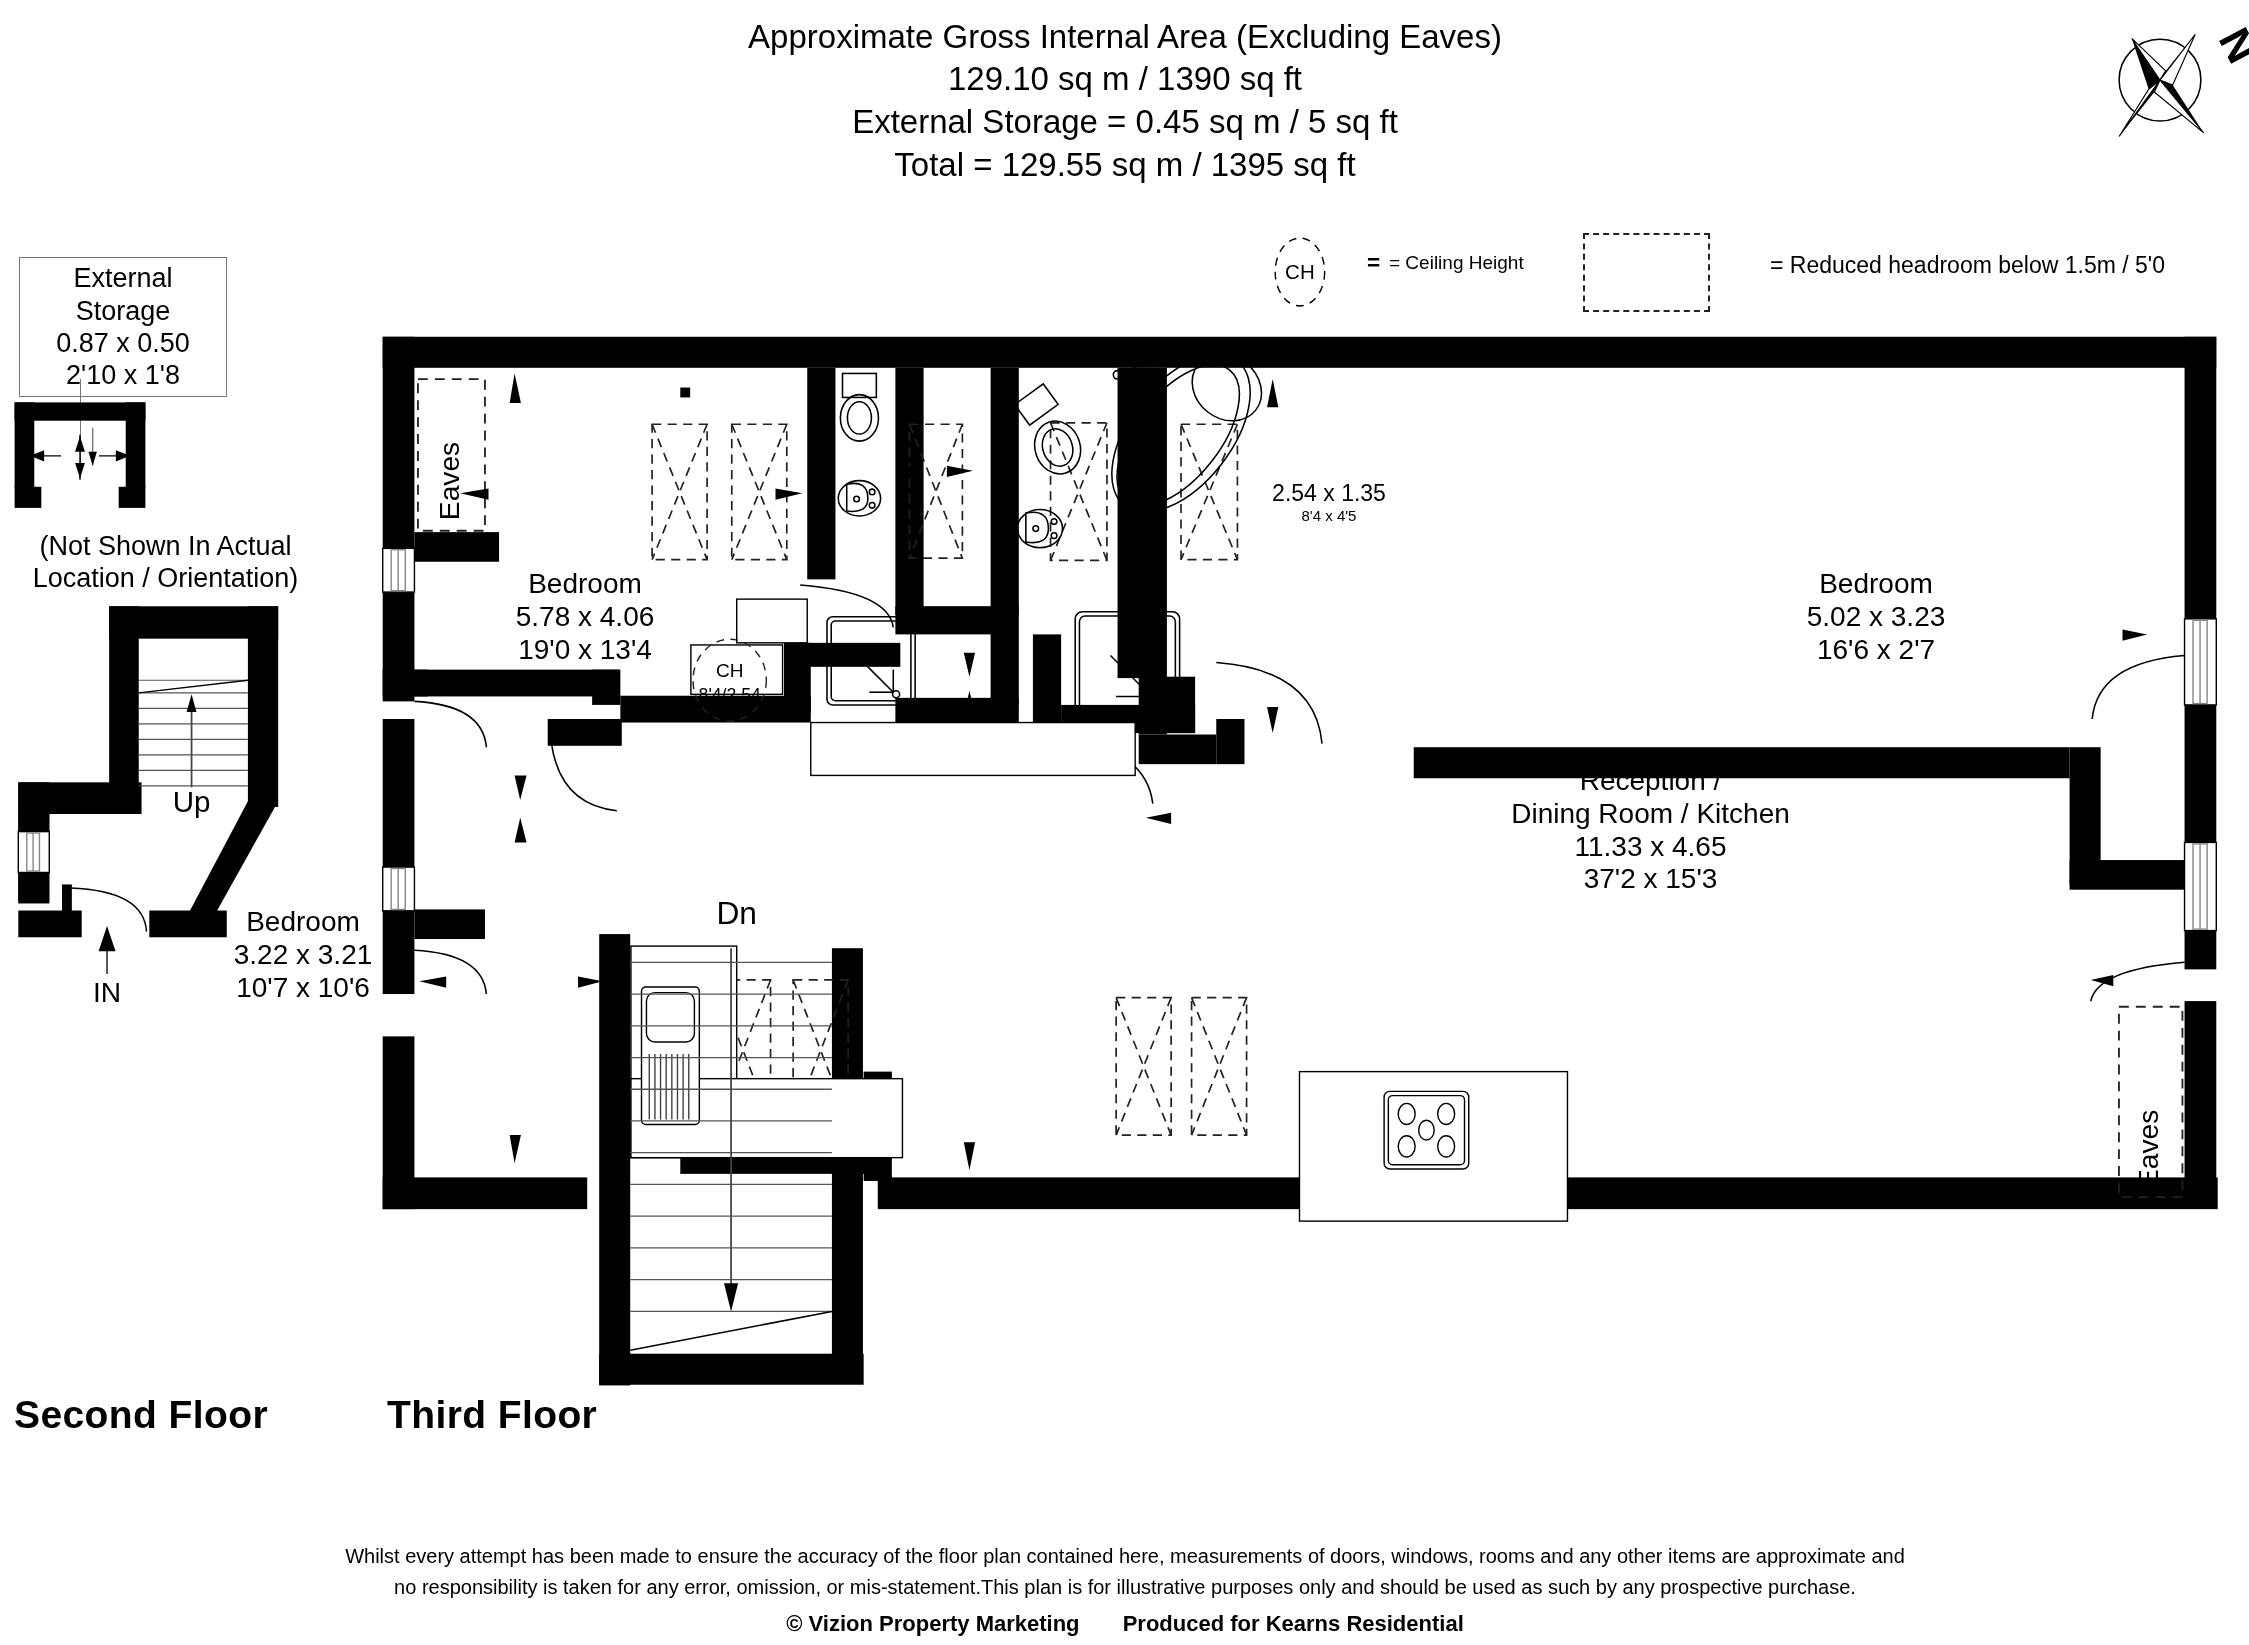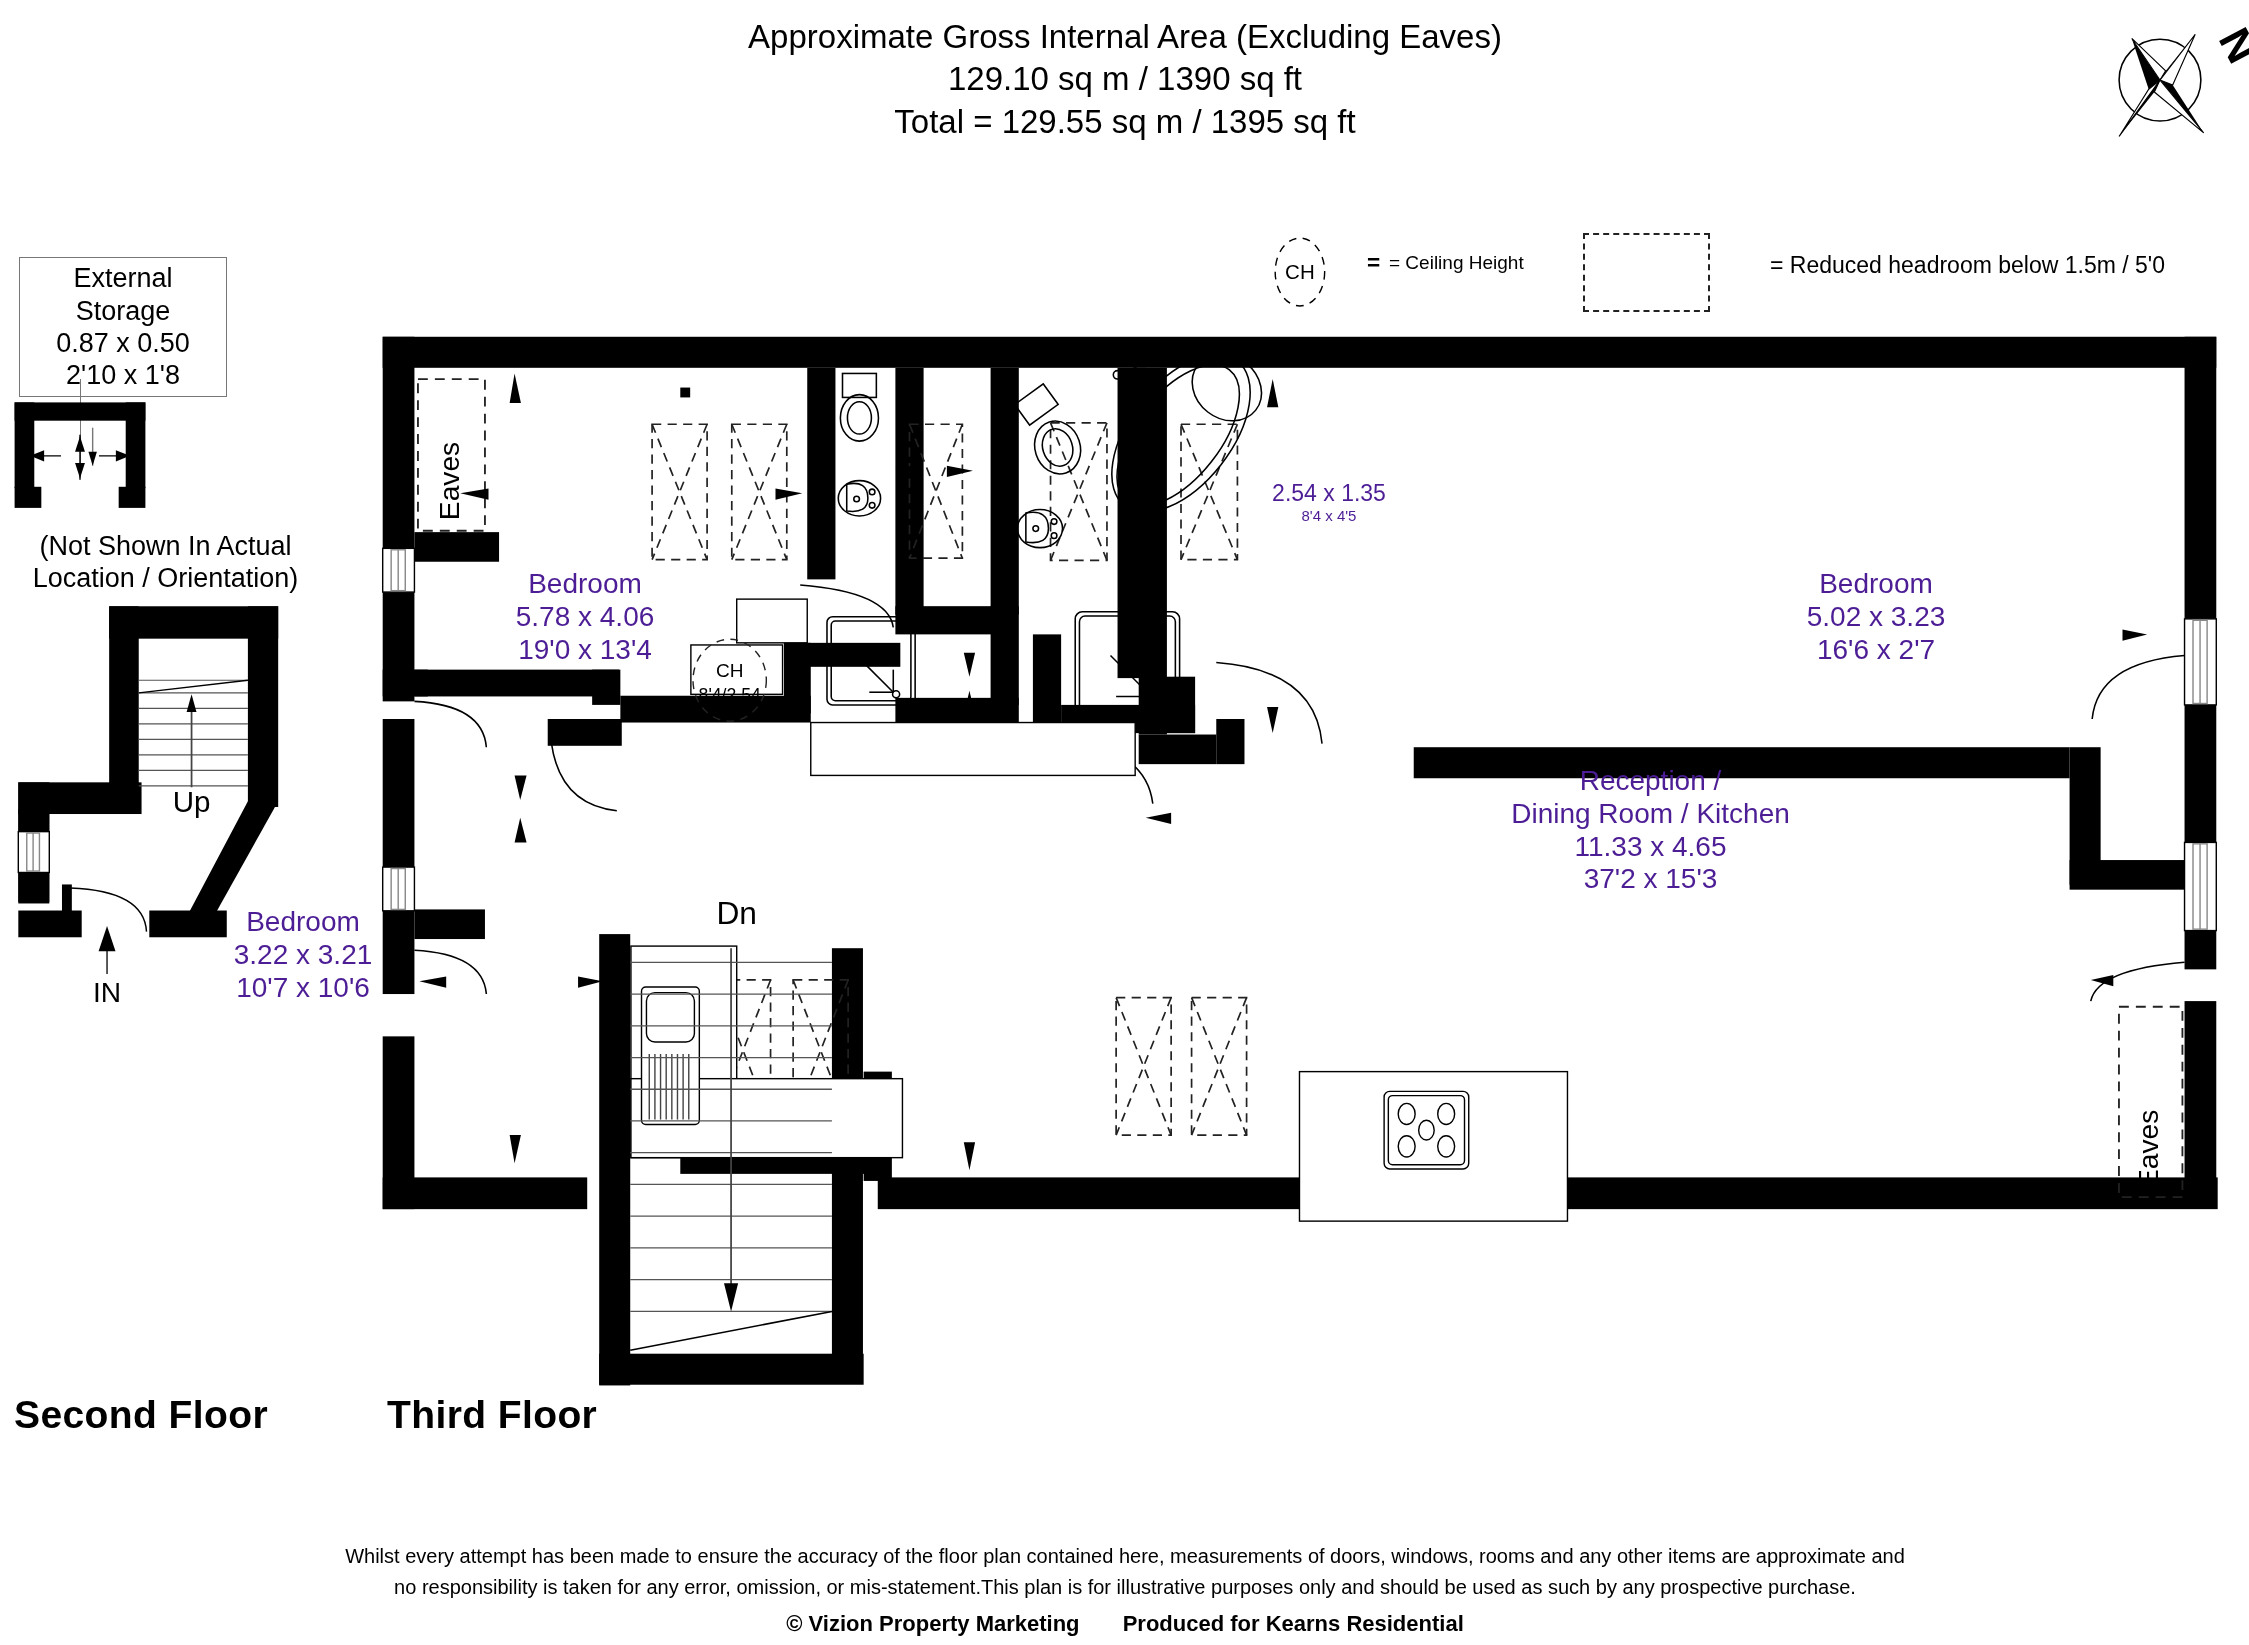--- a/index.html
+++ b/index.html
@@ -2,39 +2,40 @@
 <html style="font-size:11.3px"><head>
 <meta charset="utf-8">
 <title>Floor Plan</title>
 <style>
   html,body{margin:0;padding:0;background:#ffffff;}
   body{width:2250px;height:1645px;position:relative;overflow:hidden;
        font-family:"Liberation Sans","DejaVu Sans",sans-serif;color:#000;}
   .abs{position:absolute;}
   .ctr{text-align:center;margin-top:15px;}
   .room-label{position:absolute;text-align:center;line-height:1.17;
-              font-size:28px;color:#4c1d95;white-space:nowrap;}
+              font-size:28px;color:#000000;white-space:nowrap;}
   .dim{font-size:28px;}
   .dash{position:absolute;border:1.4px dashed #222;box-sizing:border-box;background:transparent;}
   .hdr{position:absolute;width:100%;text-align:center;font-size:33px;line-height:1.3;}
   svg{display:block;overflow:visible;}
   .floor-title{position:absolute;font-size:39px;font-weight:bold;letter-spacing:0.4px;}
   .legend-txt{position:absolute;font-size:18.3px;}
   .legend-txt.big{font-size:23px;}
   .foot{position:absolute;width:100%;text-align:center;font-size:20px;line-height:1.55;}
   .footbold{font-weight:bold;font-size:22px;}
   .boxlbl{position:absolute;border:1.4px solid #777;background:#fff;text-align:center;
           font-size:27px;line-height:1.2;padding:4.2px 7px;box-sizing:border-box;}
 </style>
 </head>
 <body>
 
 <div class="hdr" style="left:0;top:15.5px;">
   <div>Approximate Gross Internal Area (Excluding Eaves)</div>
   <div>129.10 sq m / 1390 sq ft</div>
+  <div>External Storage = 0.45 sq m / 5 sq ft</div>
   <div>Total = 129.55 sq m / 1395 sq ft</div>
 </div>
 
 <div class="abs" style="left:2105px;top:5.6px;width:141px;height:134px;">
   <svg width="141" height="134" viewBox="0 0 200 190">
     <circle cx="78" cy="105" r="58" fill="none" stroke="#000" stroke-width="2.2"></circle>
     <polygon points="78,105 38,46 62,118" fill="#000"></polygon>
     <polygon points="78,105 62,118 20,185" fill="#fff" stroke="#000" stroke-width="1.6"></polygon>
     <polygon points="78,105 38,46 86,92" fill="#fff" stroke="#000" stroke-width="1.6"></polygon>
     <polygon points="78,105 86,92 128,40" fill="#000"></polygon>

